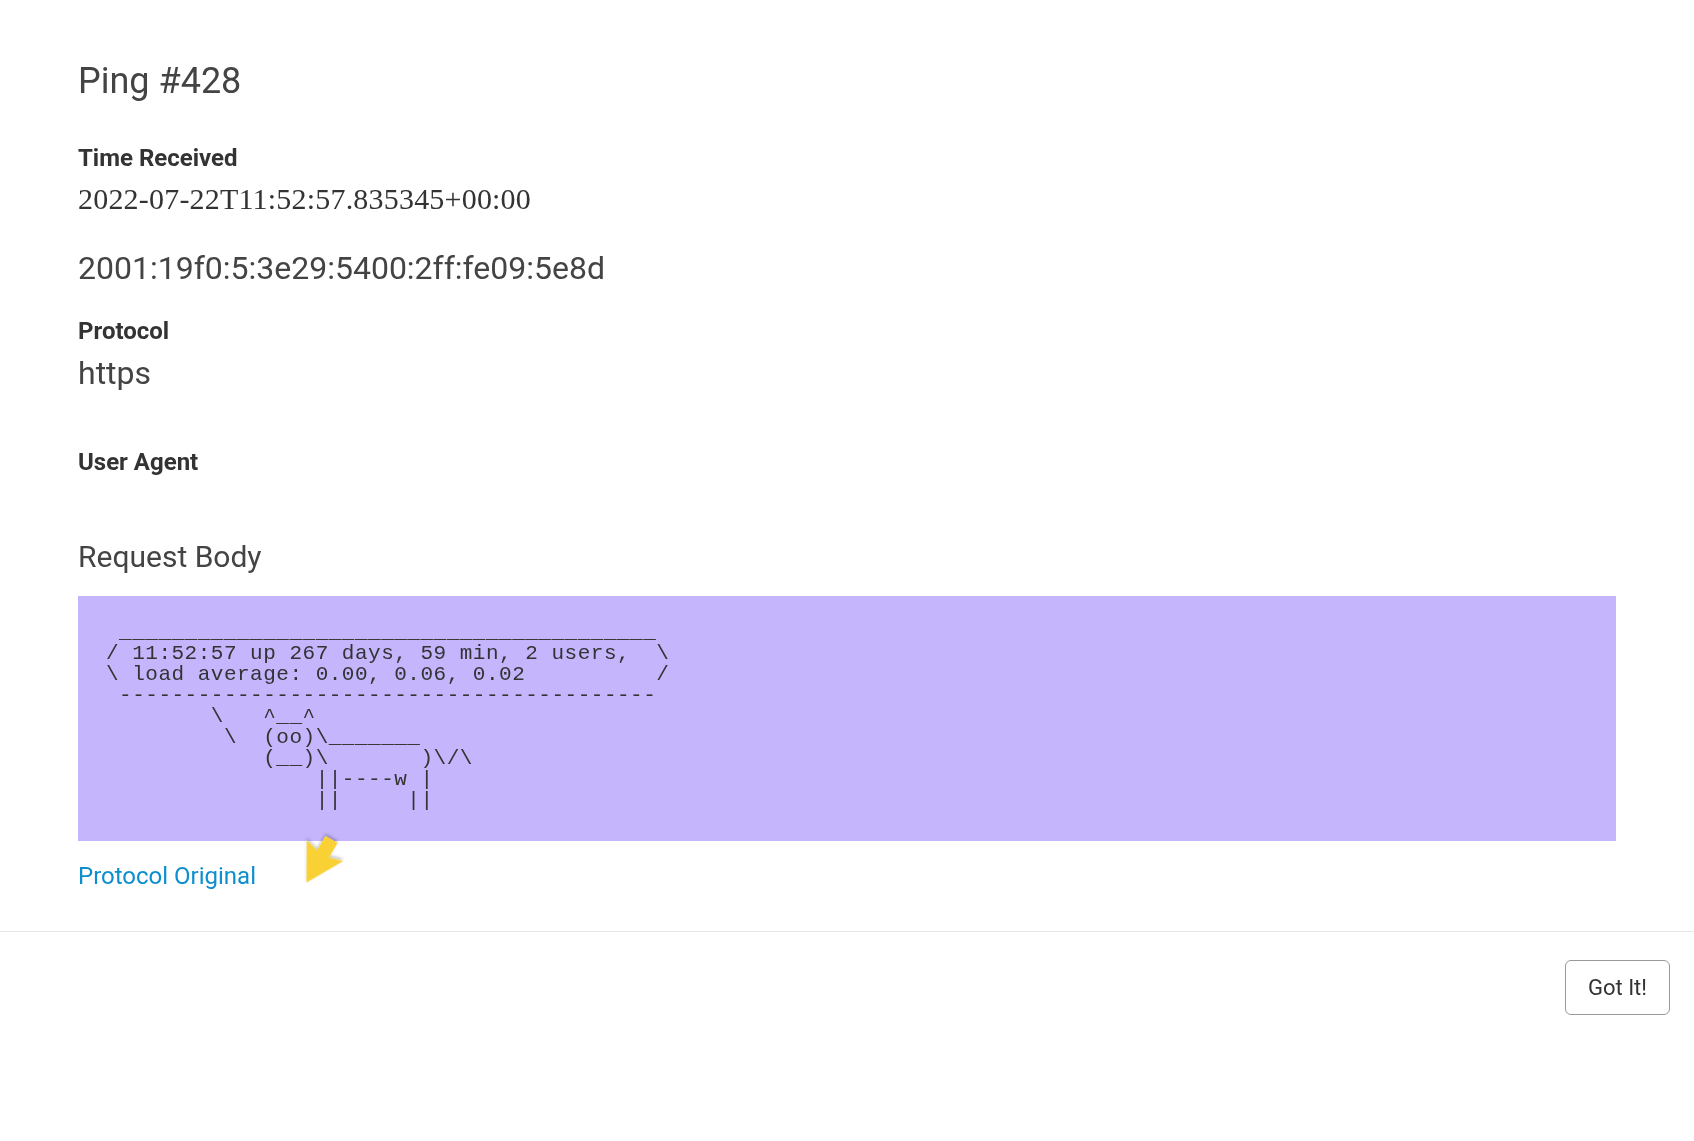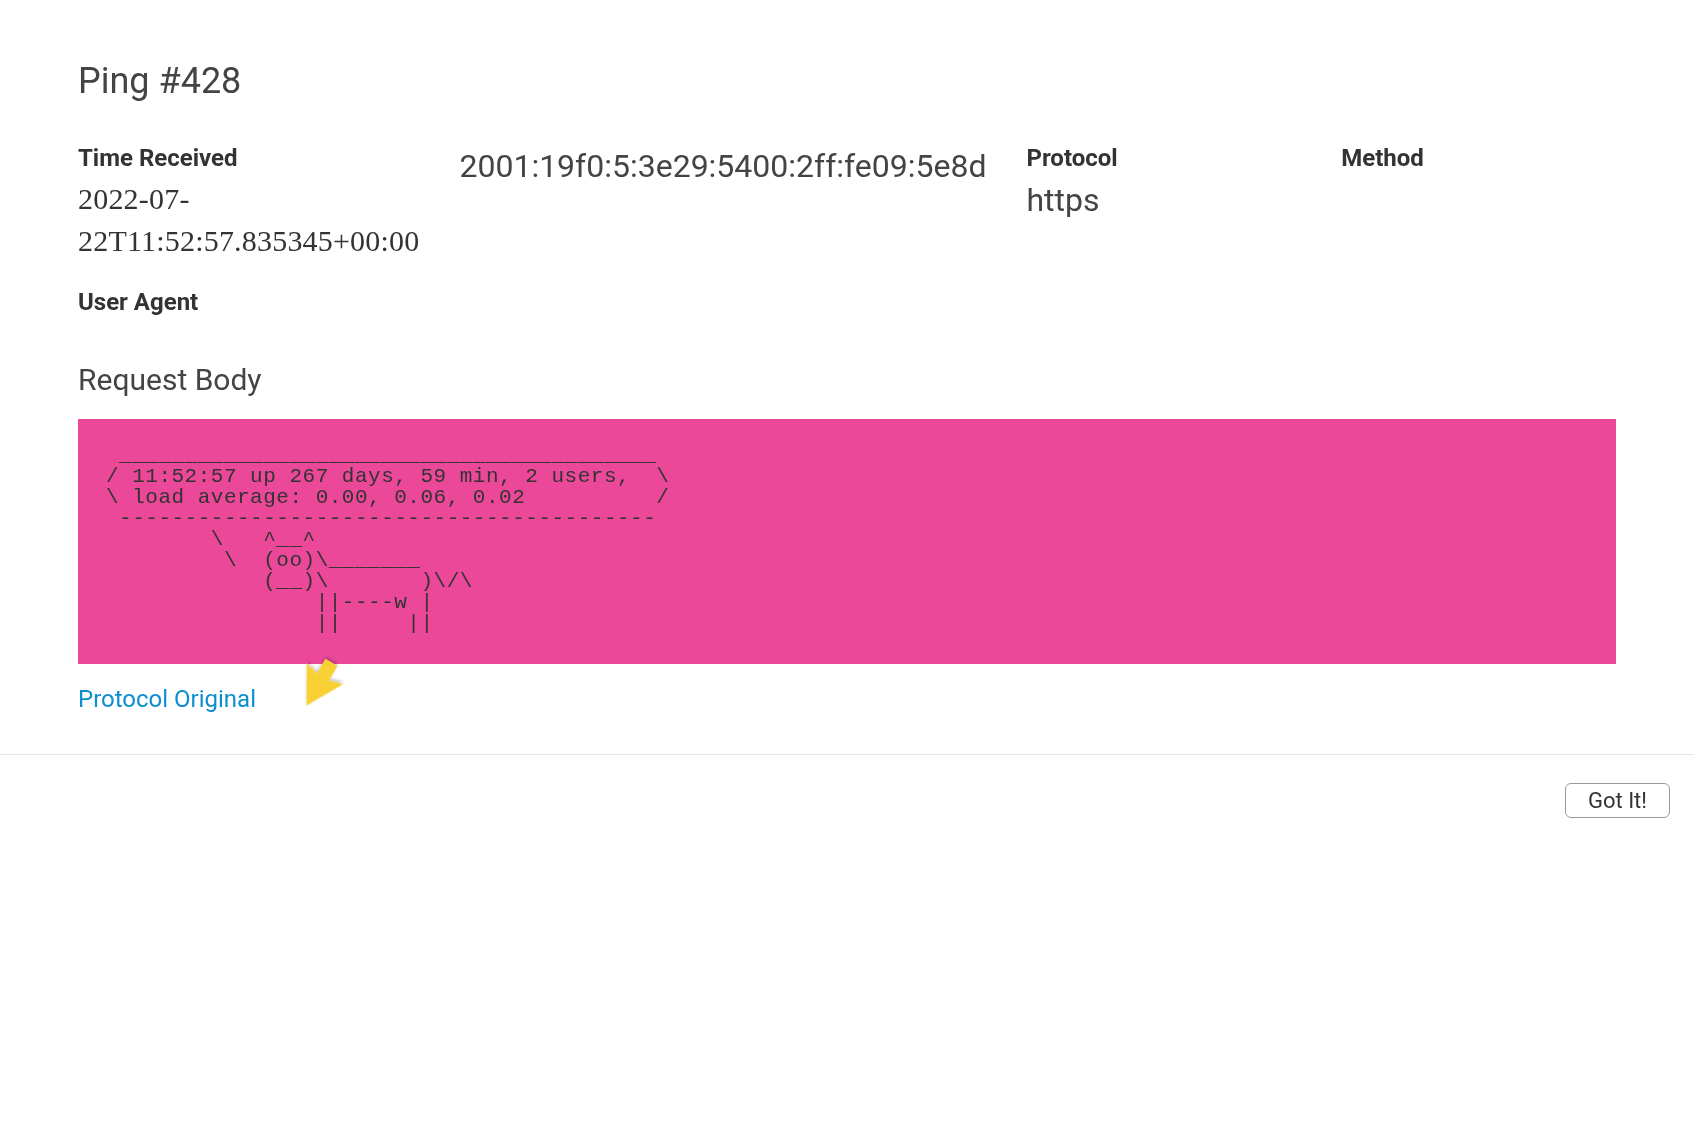--- a/index.html
+++ b/index.html
@@ -18,24 +18,24 @@
       padding: 60px 78px 40px 78px;
     }
     h1 {
       font-size: 36px;
       font-weight: 400;
       color: #444;
       margin-bottom: 42px;
     }
     .fields {
       display: grid;
-      grid-template-columns: 1fr 1fr 1fr 1fr;
+      grid-template-columns: 1fr;
       column-gap: 40px;
       row-gap: 26px;
-      margin-bottom: 40px;
+      margin-bottom: 57px;
     }
     .field-label {
       font-size: 24px;
       font-weight: 700;
       color: #333;
       margin-bottom: 6px;
     }
     .field-value {
       font-size: 32px;
       color: #444;
@@ -47,21 +47,21 @@
       letter-spacing: 0.2px;
       color: #333;
     }
     h2 {
       font-size: 30px;
       font-weight: 400;
       color: #444;
       margin-bottom: 22px;
     }
     .code-block {
-      background: #ec4899;
+      background: #c4b5fd;
       padding: 26px 28px 30px 28px;
       font-family: "SFMono-Regular", Consolas, "Liberation Mono", Menlo, monospace;
       font-size: 21px;
       line-height: 1.0;
       white-space: pre;
       color: #333;
       margin-bottom: 20px;
       letter-spacing: 0.5px;
     }
     .download-row {
@@ -88,21 +88,21 @@
       padding: 28px 24px 28px 24px;
       display: flex;
       justify-content: flex-end;
     }
     .got-it-btn {
       font-size: 22px;
       color: #333;
       background: #fff;
       border: 1px solid #999;
       border-radius: 6px;
-      padding: 4px 22px;
+      padding: 14px 22px;
       cursor: pointer;
       font-family: inherit;
     }
   </style>
 </head>
 <body>
 
 <div class="container">
   <h1>Ping #428</h1>
 
@@ -112,21 +112,20 @@
       <div class="field-value mono">2022-07-22T11:52:57.835345+00:00</div>
     </div>
     <div>
       <div class="field-value">2001:19f0:5:3e29:5400:2ff:fe09:5e8d</div>
     </div>
     <div>
       <div class="field-label">Protocol</div>
       <div class="field-value">https</div>
     </div>
     <div>
-      <div class="field-label">Method</div>
     </div>
     <div>
       <div class="field-label">User Agent</div>
     </div>
   </div>
 
   <h2>Request Body</h2>
 
   <div class="code-block"> _________________________________________
 / 11:52:57 up 267 days, 59 min, 2 users,  \

